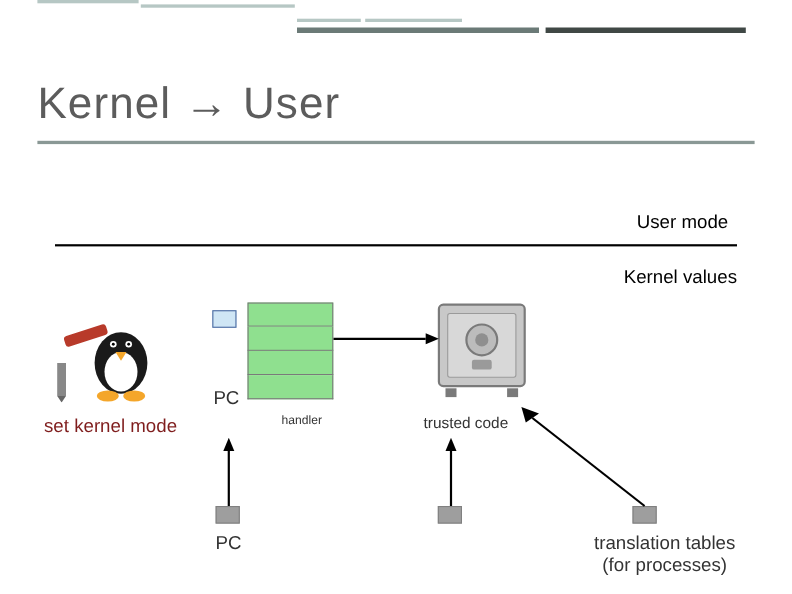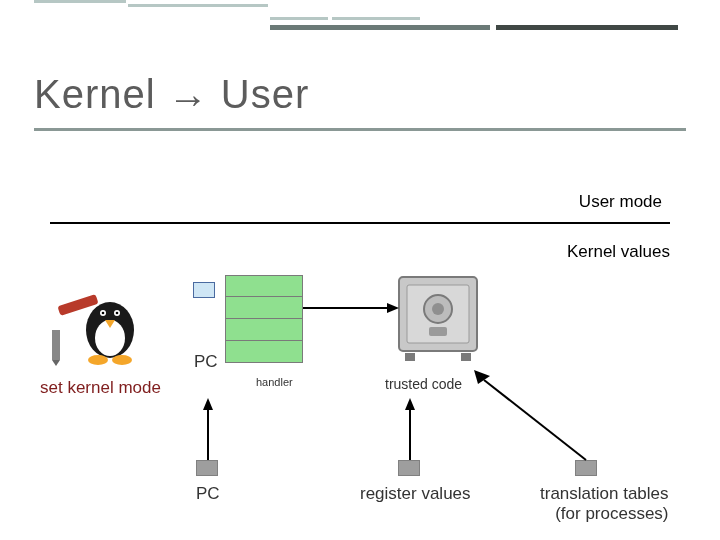--- a/index.html
+++ b/index.html
@@ -41,21 +41,21 @@
   .safe { position: absolute; left: 395px; top: 273px; width: 86px; height: 90px; }
   .trusted { position: absolute; left: 385px; top: 376px; font-size: 14px; }
 
   
   .gblock { position: absolute; width: 22px; height: 16px; background: #9e9e9e; border: 1px solid #808080; }
   .g1 { left: 196px; top: 460px; }
   .g2 { left: 398px; top: 460px; }
   .g3 { left: 575px; top: 460px; }
   .pclabel2 { position: absolute; left: 196px; top: 484px; font-size: 17px; }
   .regvals  { position: absolute; left: 360px; top: 484px; font-size: 17px; }
-  .trans    { position: absolute; left: 540px; top: 484px; font-size: 17px; text-align: right; line-height: 1.15; }
+  .trans    { position: absolute; left: 540px; top: 484px; font-size: 17px; text-align: center; line-height: 1.15; }
 
   
   .arrow { position: absolute; }
   .arrow svg { display: block; }
 </style>
 </head>
 <body>
 
 <div class="slide">
 
@@ -142,16 +142,15 @@
   </div>
 
   <div class="arrow" style="left:470px; top:370px;">
     <svg width="126" height="96">
         <line x1="116" y1="90" x2="14" y2="10" stroke="#000" stroke-width="2"></line>
         <polygon points="8,14 4,0 20,6" fill="#000"></polygon>
       </svg>
   </div>
 
   <div class="pclabel2">PC</div>
-  <div class="regvals">register values</div>
   <div class="trans">translation tables<br>(for processes)</div>
 
 </div>
 
 </body></html>

